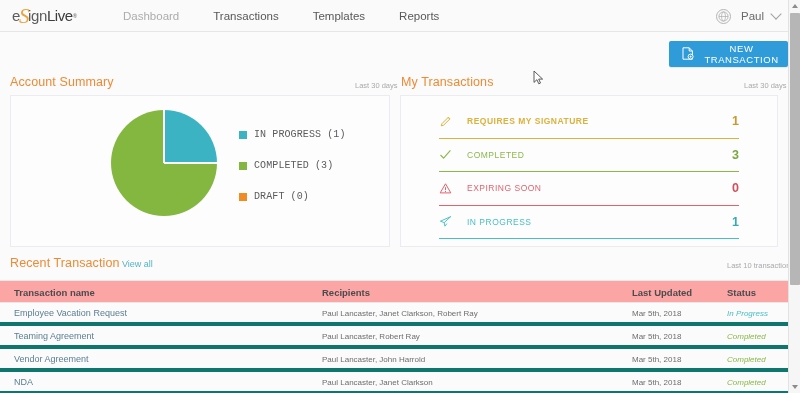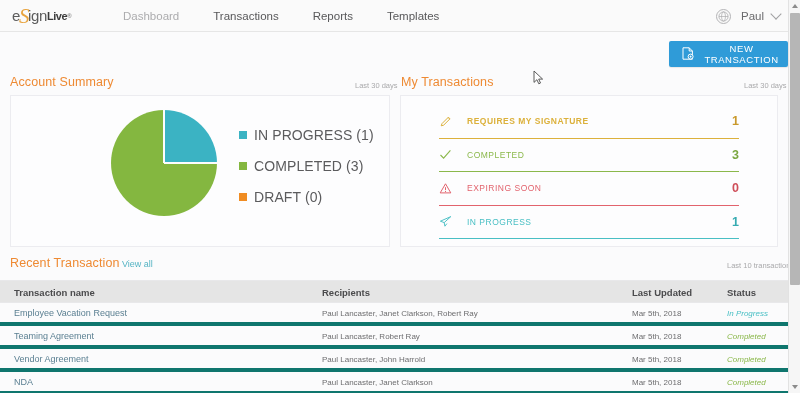--- a/index.html
+++ b/index.html
@@ -38,21 +38,21 @@
     position: relative;
   }
   .logo .e { color: #5c5c5c; font-weight: 400; font-size: 15px; }
   .logo .s {
     color: #e8a33d; font-size: 21px; font-weight: 400;
     font-family: "Liberation Serif", serif;
     font-style: italic; line-height: 1; margin: 0 -1px 0 -1px;
     position: relative; top: 1px;
   }
   .logo .ign { color: #5c5c5c; font-weight: 400; font-size: 15px; }
-  .logo .live { color: #3c3c3c; font-weight: 700; font-size: 11px; }
+  .logo .live { color: #3c3c3c; font-weight: 400; font-size: 15px; }
   .logo .tm { font-size: 6px; vertical-align: super; color: #888; }
 
   .navlinks { display: flex; align-items: center; margin-left: 22px; }
   .navlink {
     font-size: 11.5px; color: #58585a;
     padding: 0 17px; line-height: 32px;
     text-decoration: none; white-space: nowrap;
     cursor: pointer;
   }
   .navlink.muted { color: #acacae; }
@@ -135,21 +135,21 @@
     width: 53px; height: 2px; background: #fdfdfe;
   }
 
   .legend { position: absolute; left: 228px; top: 30px; }
   .legend-row {
     display: flex; align-items: center;
     height: 17px; margin-bottom: 14px;
   }
   .legend-row:last-child { margin-bottom: 0; }
   .swatch { width: 8px; height: 8px; margin-right: 7px; flex: none; }
-  .legend-label { font-size: 14px; color: #5b5b5d; letter-spacing: 0.1px; white-space: nowrap; }
+  .legend-label { font-size: 10px; color: #5b5b5d; letter-spacing: 0.1px; white-space: nowrap; font-family: Liberation Mono, monospace; }
 
   
   .mtx-list { position: absolute; left: 38px; top: 9px; width: 300px; }
   .mtx-row {
     position: relative; height: 33.5px;
     display: flex; align-items: center;
     border-bottom: 1.2px solid #ccc;
   }
   .mtx-icon {
     width: 20px; flex: none; display: flex;
@@ -162,21 +162,21 @@
   }
   .mtx-count {
     font-size: 12.5px; font-weight: 700;
     width: 18px; text-align: right;
   }
 
   
   .tbl-header {
     position: absolute; left: 0; top: 280px;
     width: 788px; height: 23px;
-    background: #e5e5e5;
+    background: #fca5a5;
     border-top: 1px solid #e8e8ea;
     border-bottom: 1px solid #e8e8ea;
   }
   .tbl-row {
     position: absolute; left: 0;
     width: 788px; height: 23px;
     border-bottom: 4px solid #0f766e;
   }
   .cell { position: absolute; top: 50%; transform: translateY(-50%); white-space: nowrap; }
   .c-name { left: 14px; }
@@ -228,22 +228,22 @@
       <span class="e">e</span>
         <span class="s">S</span>
         <span class="ign">ign</span>
         <span class="live">Live</span>
         <span class="tm">®</span>
     </div>
 
     <div class="navlinks">
       <a class="navlink muted" href="#">Dashboard</a>
       <a class="navlink" href="#">Transactions</a>
+      <a class="navlink" href="#">Templates</a>
       <a class="navlink" href="#">Reports</a>
-      <a class="navlink" href="#">Templates</a>
     </div>
 
     <div class="navright">
       <div class="help-icon">
         <svg width="11" height="11" viewBox="0 0 11 11" aria-hidden="true">
           <circle cx="5.5" cy="5.5" r="4.6" fill="none" stroke="#acacae" stroke-width="0.8"></circle>
           <ellipse cx="5.5" cy="5.5" rx="2" ry="4.6" fill="none" stroke="#acacae" stroke-width="0.7"></ellipse>
           <line x1="1" y1="5.5" x2="10" y2="5.5" stroke="#acacae" stroke-width="0.7"></line>
         </svg>
       </div>

